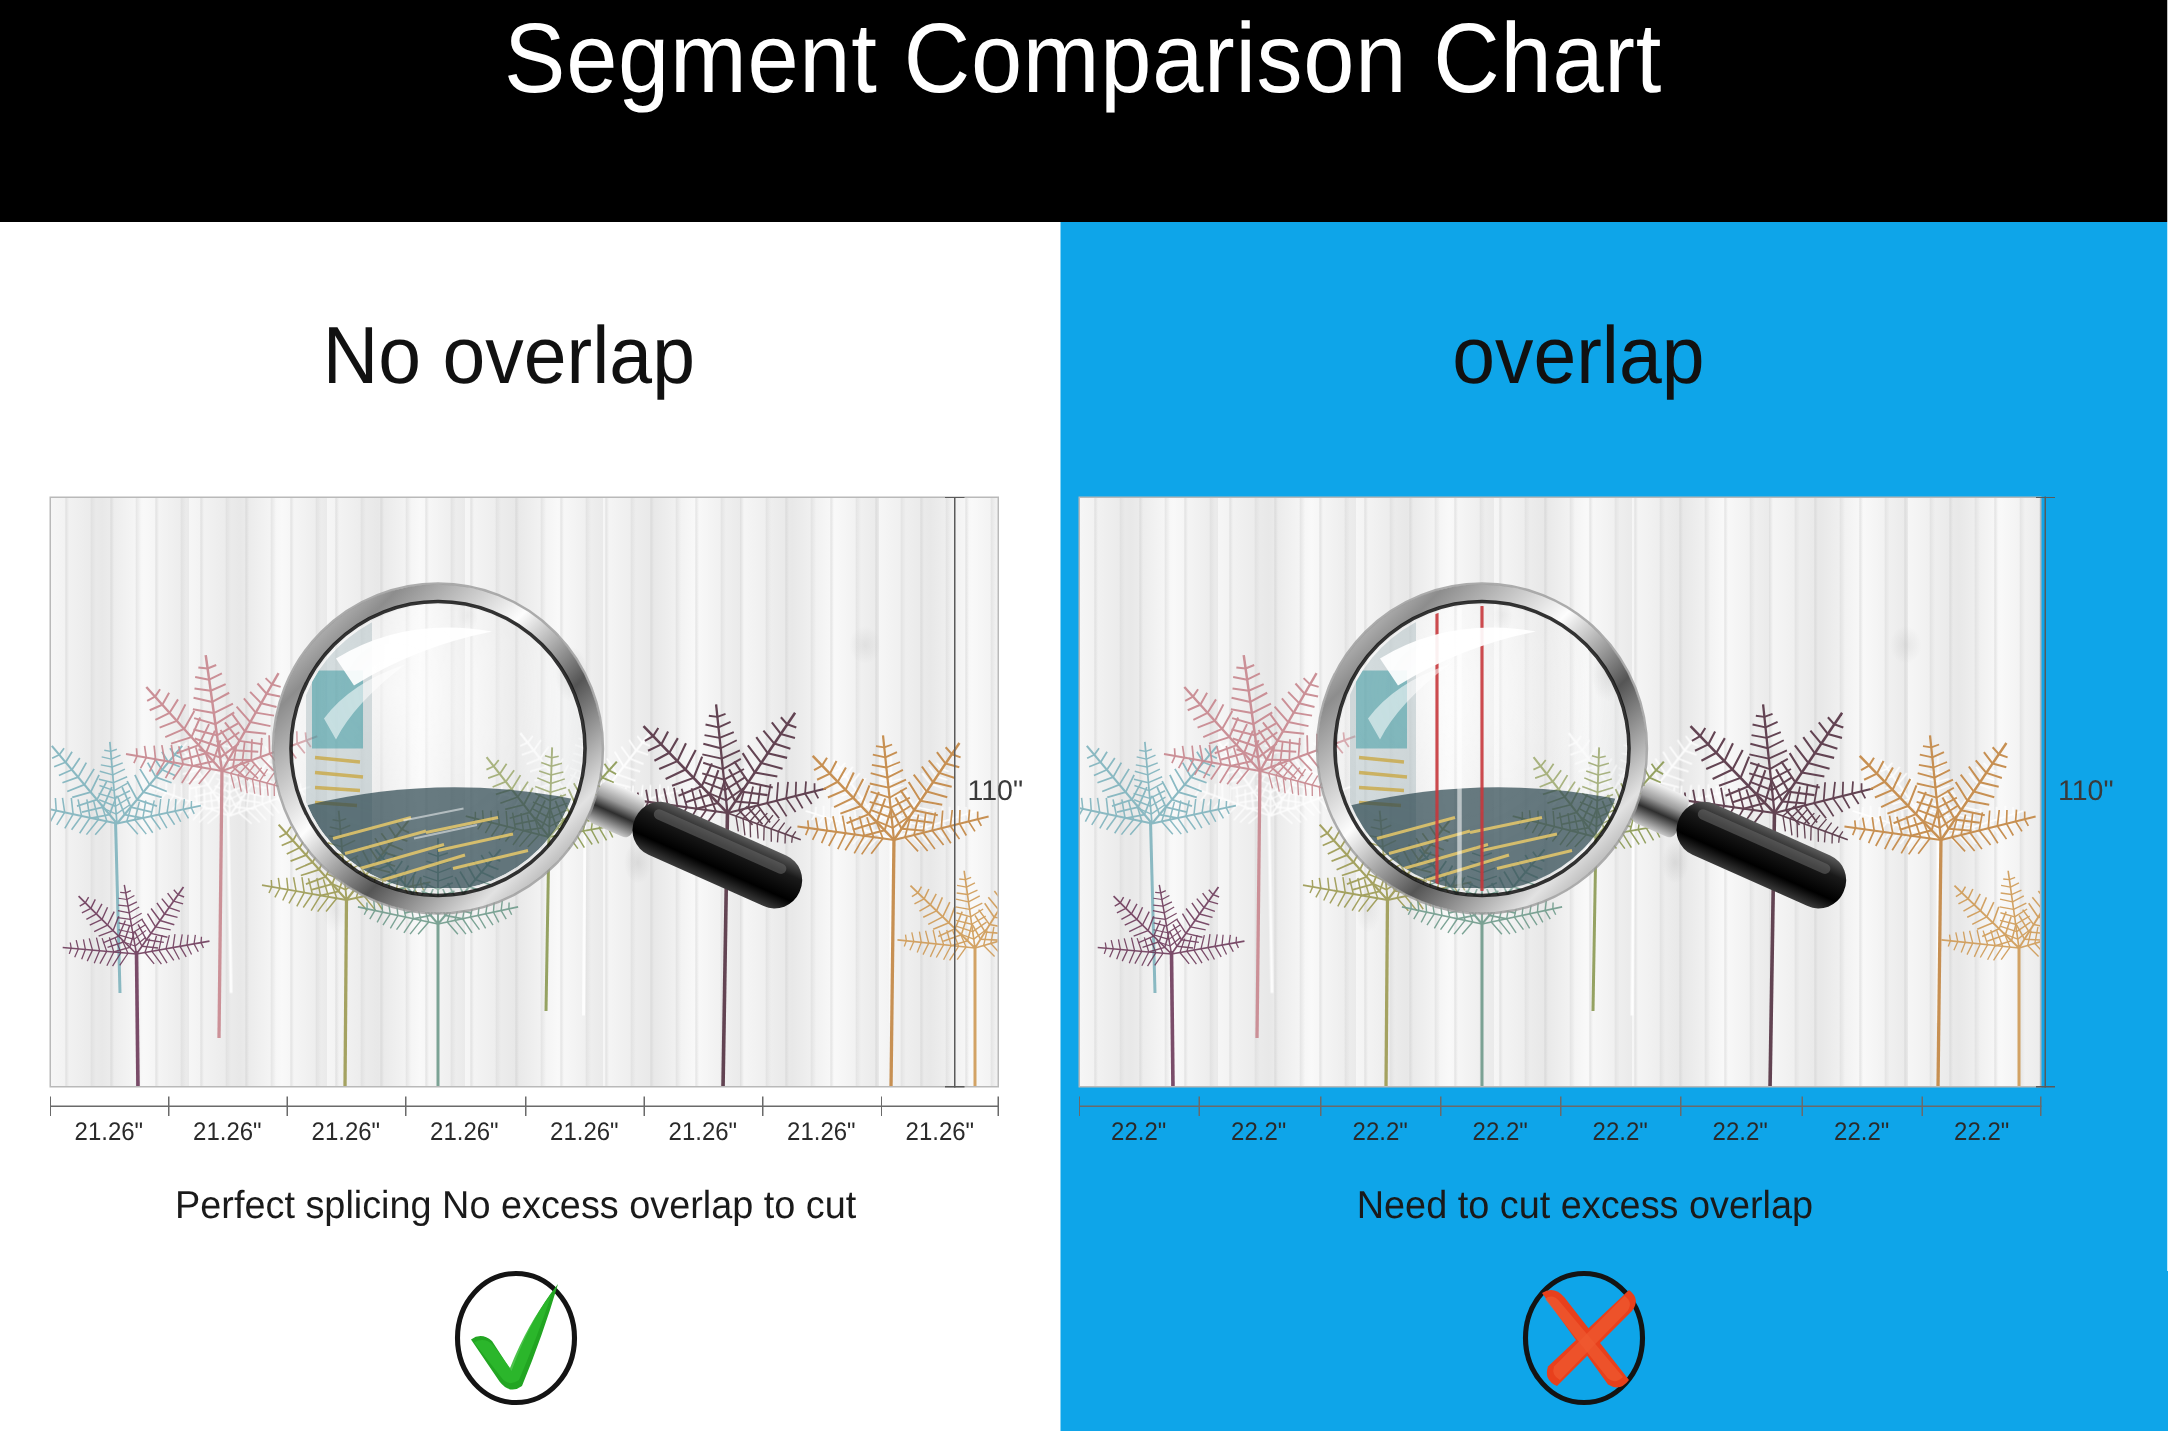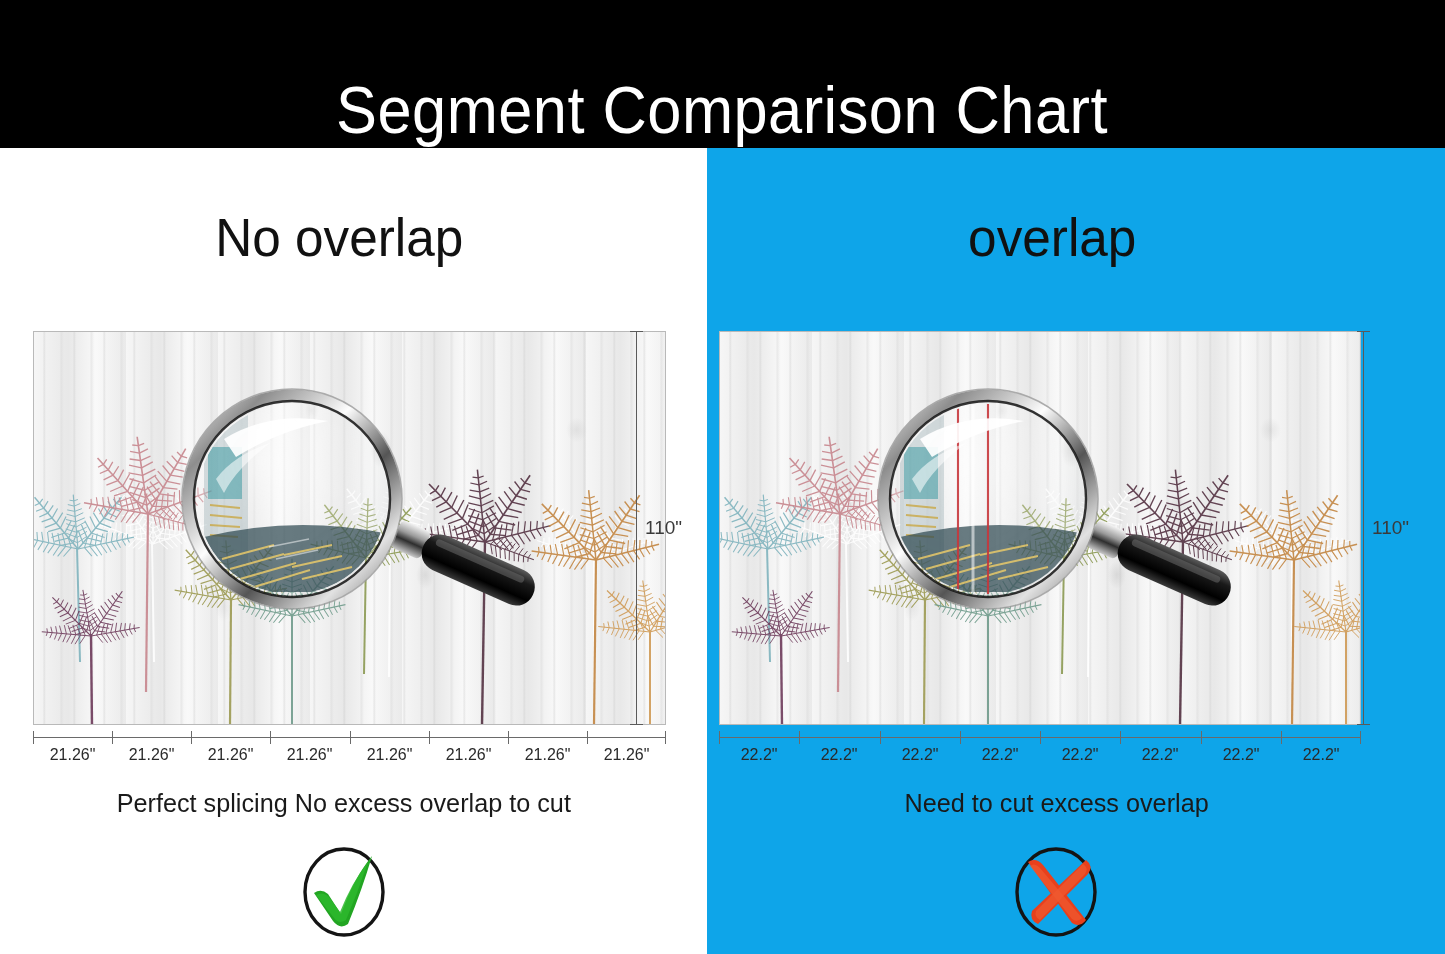--- a/index.html
+++ b/index.html
@@ -8,21 +8,21 @@
     background:#ffffff;
     font-family:"Liberation Sans", sans-serif;
     overflow:hidden;
     position:relative;
   }
 
   
   .banner{
     position:absolute;left:0;top:0;width:1445px;height:148px;
     background:#000000;
-    display:flex;align-items:flex-end;justify-content:center;
+    display:flex;align-items:flex-start;justify-content:center;
   }
   .banner-title{
     color:#ffffff;
     font-size:66px;
     font-weight:400;
     letter-spacing:0.5px;
     font-family:"Liberation Sans", sans-serif;
     transform:scaleX(0.93);
   }
 

